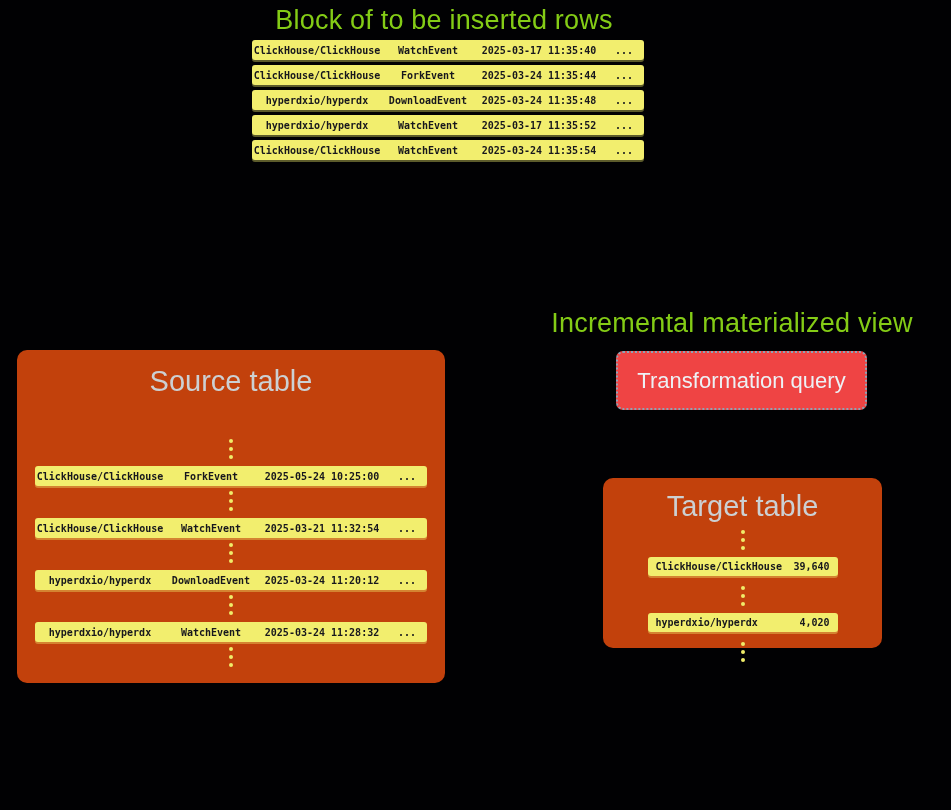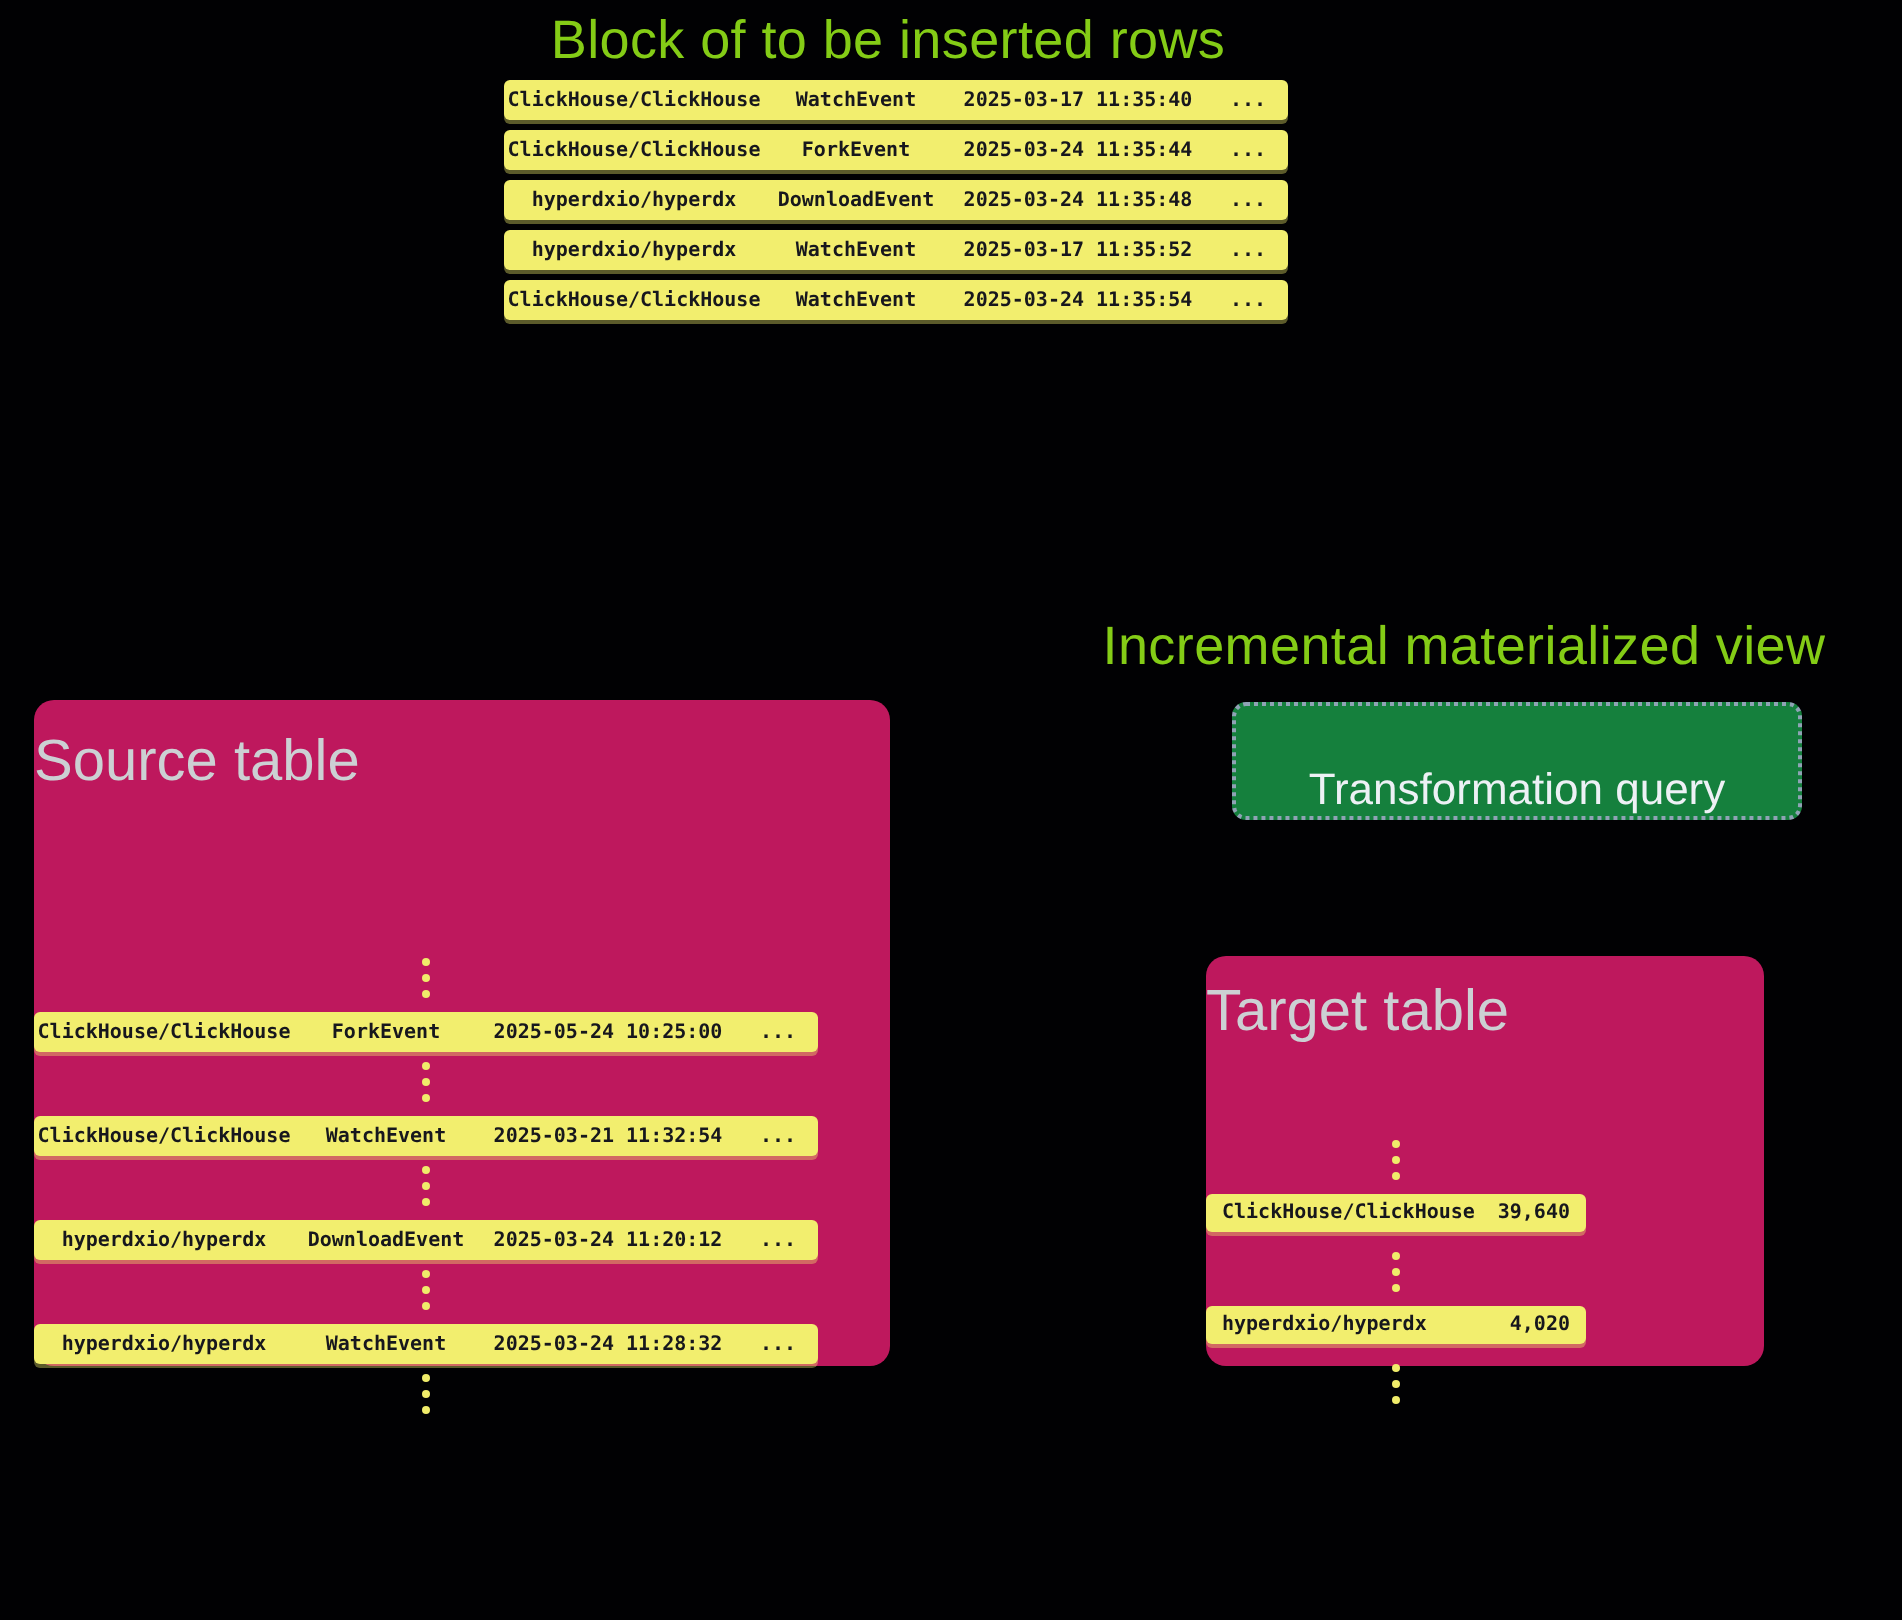--- a/index.html
+++ b/index.html
@@ -16,26 +16,25 @@
   .big-title{
     color:#84cc16;
     font-size:27px;
     line-height:34px;
     text-align:center;
     letter-spacing:.2px;
   }
 
   
   .panel{
-    background:#be185d;
+    background:#c2410c;
     border-radius:10px;
     display:flex;
     flex-direction:column;
-    align-items:flex-start;
-    gap:40px;
+    align-items:center;
   }
   .panel-title{
     color:#ccd0d3;
     font-size:29px;
     line-height:36px;
     text-align:center;
   }
 
   
   .row{
@@ -96,26 +95,26 @@
   #source-panel .dots:first-of-type{margin-top:20px;}
   #source-panel .row{margin-bottom:5px;}
   #source-panel .row{margin-bottom:0;}
   #source-panel .content{display:flex;flex-direction:column;align-items:center;margin-top:20px;}
   #source-panel .content .row{margin-bottom:5px;}
   #source-panel .content .row{margin-bottom:0;}
 
   
   .tq-button{
     box-sizing:border-box;
-    width:285px;height:59px;
-    background:#15803d;
+    width:251px;height:59px;
+    background:#ef4444;
     border:2px dotted #8fa3b5;
     border-radius:7px;
     display:flex;
-    align-items:flex-end;
+    align-items:center;
     justify-content:center;
     color:#edf1f5;
     font-size:22px;
   }
 
   #target-panel .panel-title{margin-top:10px;}
   #target-panel .content{display:flex;flex-direction:column;align-items:center;margin-top:6px;}
 
   .content .dots{margin-bottom:7px;}
   .content .row, .content .trow{margin-bottom:5px;}
@@ -212,21 +211,21 @@
       </div>
     </div>
 </div>
 
 <div class="abs big-title" style="left:512px;top:306px;width:440px;">Incremental materialized view</div>
 
 <div class="abs tq-button" style="left:616px;top:351px;">
   <span>Transformation query</span>
 </div>
 
-<div id="target-panel" class="abs panel" style="left:603px;top:478px;width:279px;height:205px;">
+<div id="target-panel" class="abs panel" style="left:603px;top:478px;width:279px;height:170px;">
   <div class="panel-title">Target table</div>
   <div class="content">
       <div class="dots">
         <i></i>
         <i></i>
         <i></i>
       </div>
       <div class="trow">
         <span>ClickHouse/ClickHouse</span>
         <span>39,640</span>

